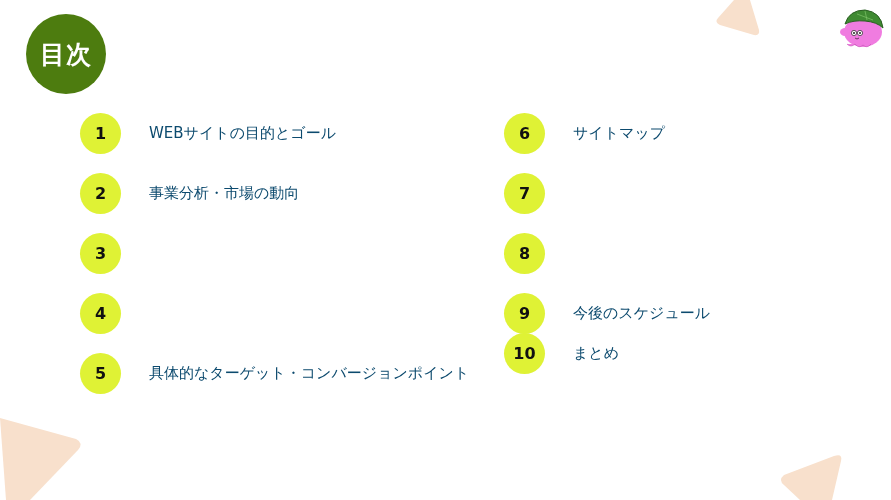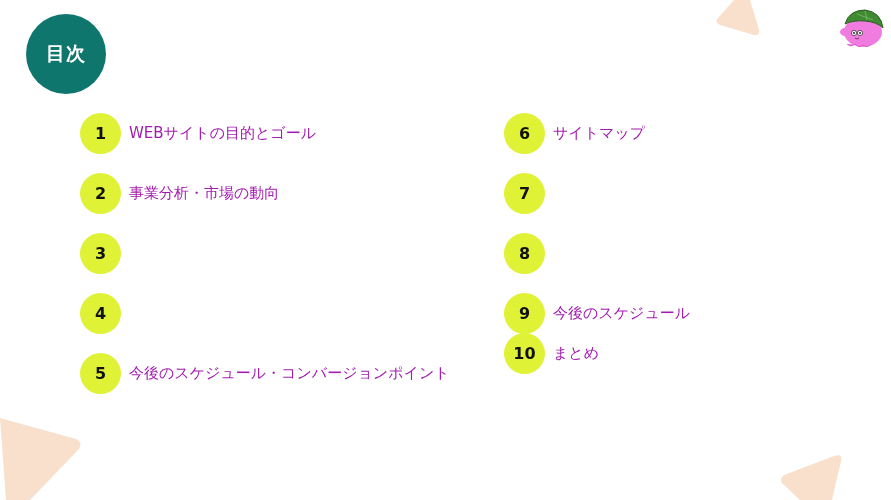--- a/index.html
+++ b/index.html
@@ -4,36 +4,36 @@
 <style>
   html, body { margin: 0; padding: 0; }
   body {
     width: 891px; height: 500px; position: relative; overflow: hidden;
     background: #ffffff;
     font-family: "DejaVu Sans", "Liberation Sans", sans-serif;
   }
   .title-badge {
     position: absolute; left: 26px; top: 14px;
     width: 80px; height: 80px; border-radius: 50%;
-    background: #0f766e;
+    background: #4d7c0f;
     display: flex; align-items: center; justify-content: center;
-    color: #ffffff; font-size: 19px; font-weight: bold; letter-spacing: 1px;
+    color: #ffffff; font-size: 25px; font-weight: bold; letter-spacing: 1px;
   }
   .toc-item {
     position: absolute; display: flex; align-items: center; height: 41px;
   }
   .toc-num {
     width: 41px; height: 41px; border-radius: 50%;
     background: #dff235;
     display: flex; align-items: center; justify-content: center;
     color: #111111; font-size: 16px; font-weight: bold;
     flex-shrink: 0;
   }
   .toc-label {
-    margin-left: 8px; color: #a21caf; font-size: 15px; white-space: nowrap;
+    margin-left: 28px; color: #0c4a6e; font-size: 15px; white-space: nowrap;
   }
   .deco { position: absolute; }
   .mascot { position: absolute; right: 6px; top: 6px; width: 48px; height: 44px; }
 </style>
 </head>
 <body>
 
 <svg class="deco" style="left:712px;top:0px" width="50" height="40" viewBox="0 0 50 40">
   <path d="M6 18 Q2 22 8 25 L42 35 Q48 36 47 30 L38 0 L22 0 Z" fill="#f8e0cc"></path>
 </svg>
@@ -68,21 +68,21 @@
   <div class="toc-label">事業分析・市場の動向</div>
 </div>
 <div class="toc-item" style="left:80px;top:233px">
   <div class="toc-num">3</div>
 </div>
 <div class="toc-item" style="left:80px;top:293px">
   <div class="toc-num">4</div>
 </div>
 <div class="toc-item" style="left:80px;top:353px">
   <div class="toc-num">5</div>
-  <div class="toc-label">今後のスケジュール・コンバージョンポイント</div>
+  <div class="toc-label">具体的なターゲット・コンバージョンポイント</div>
 </div>
 
 <div class="toc-item" style="left:504px;top:113px">
   <div class="toc-num">6</div>
   <div class="toc-label">サイトマップ</div>
 </div>
 <div class="toc-item" style="left:504px;top:173px">
   <div class="toc-num">7</div>
 </div>
 <div class="toc-item" style="left:504px;top:233px">

